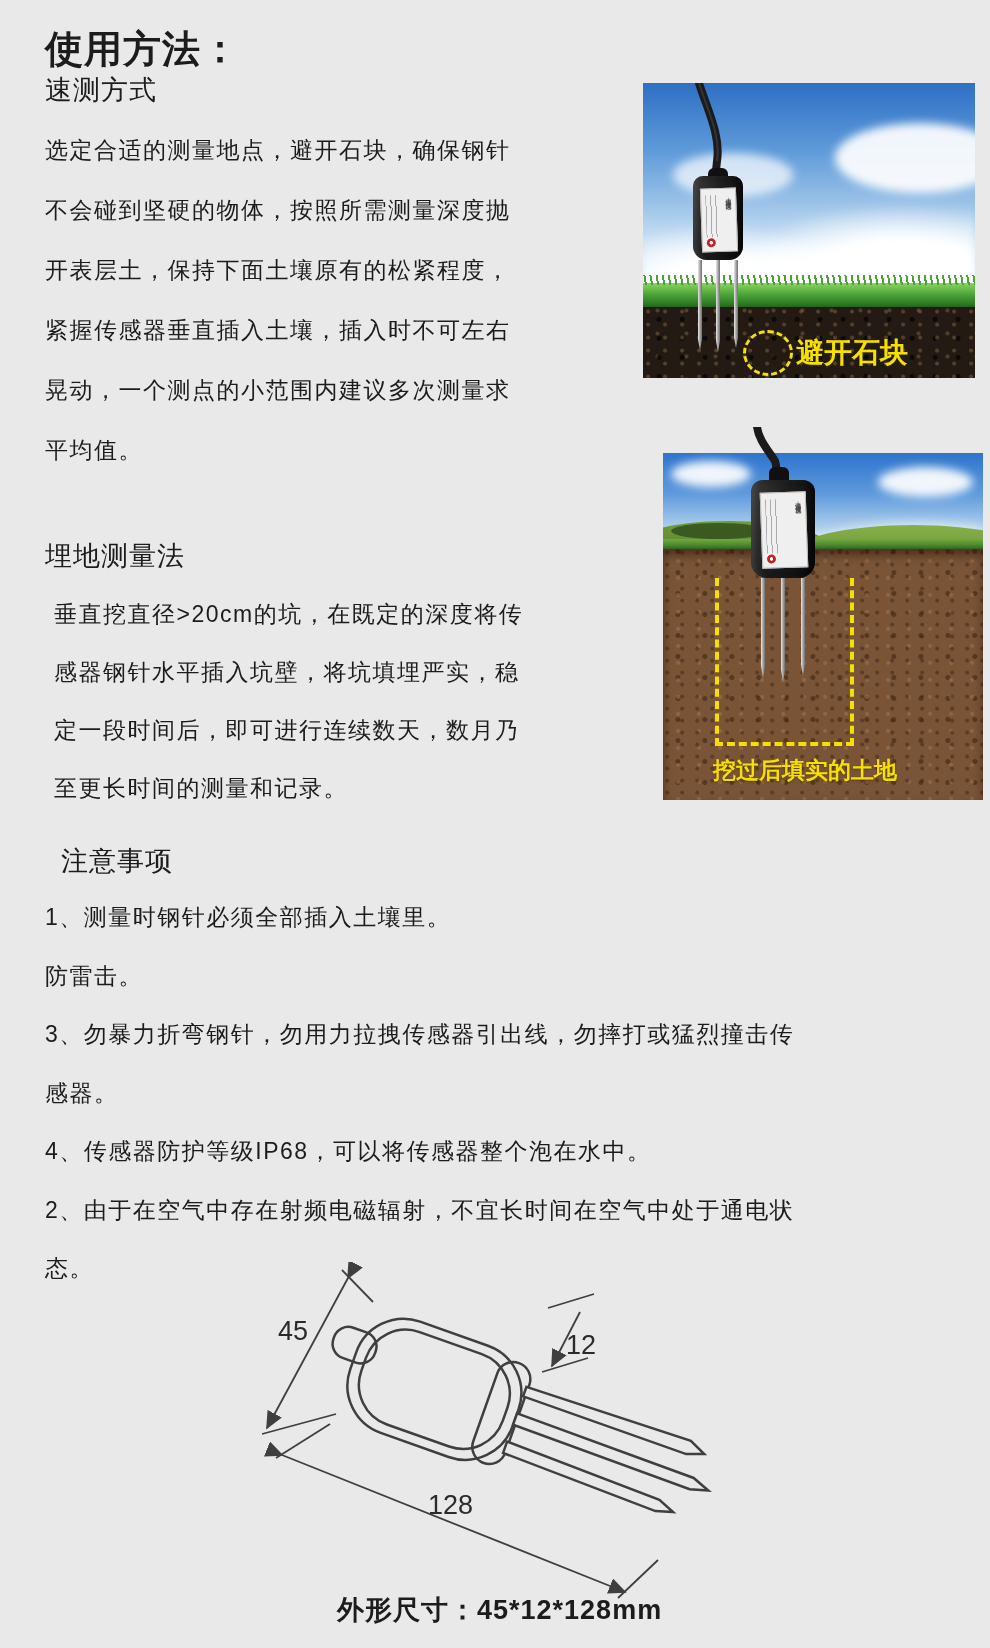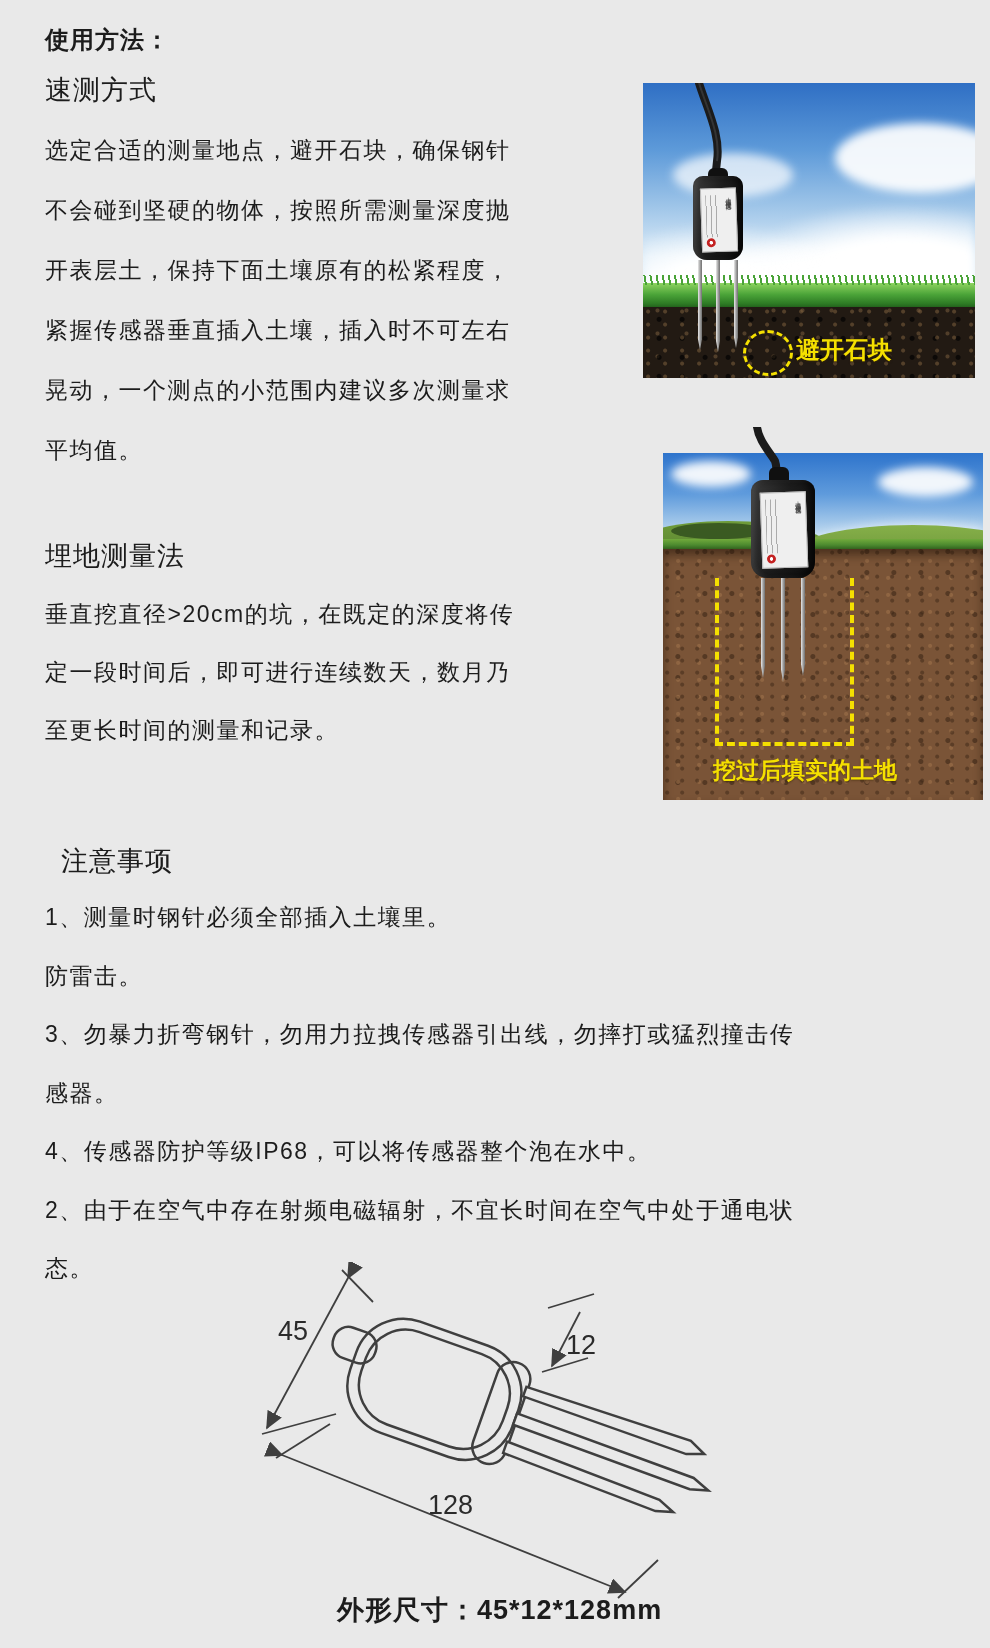--- a/index.html
+++ b/index.html
@@ -3,26 +3,26 @@
 <meta charset="utf-8">
 <style>
   html,body{margin:0;padding:0;}
   body{
     width:990px;height:1648px;position:relative;overflow:hidden;
     background:#e9e9e9;
     font-family:"Liberation Sans","DejaVu Sans",sans-serif;
     color:#1c1c1c;
   }
   
-  .h-title{position:absolute;left:45px;top:24px;font-size:24px;font-weight:700;letter-spacing:1px;}
+  .h-title{position:absolute;left:45px;top:24px;font-size:38px;font-weight:700;letter-spacing:1px;}
   .h-sub{position:absolute;left:45px;font-size:27px;font-weight:500;letter-spacing:1px;}
   .para{position:absolute;left:45px;font-size:23px;font-weight:500;letter-spacing:1.5px;}
   .para div{white-space:nowrap;}
   .p-quick{top:120px;line-height:60px;}
-  .p-buried{top:585px;line-height:58px;}
+  .p-buried{top:585px;line-height:58px;margin-left:9px;}
   .p-notes{top:888px;line-height:58.5px;}
   
   .fig{position:absolute;overflow:hidden;}
   .fig1{left:643px;top:83px;width:332px;height:295px;}
   .fig2{left:663px;top:427px;width:320px;height:373px;}
   .sky{position:absolute;left:0;right:0;}
   .sky1{top:0;height:222px;background:linear-gradient(to bottom,#2f6fc4 0%,#5d9ad9 30%,#9dc4e8 55%,#dcecf8 78%,#f4fafe 100%);}
   .sky2{top:26px;height:92px;background:linear-gradient(to bottom,#2e74cc 0%,#5f9bdc 45%,#b6d4ee 85%,#e8f3fb 100%);}
   .cloud{position:absolute;background:#fff;border-radius:50%;filter:blur(5px);opacity:.92;}
   .cloudband{position:absolute;left:0;right:0;filter:blur(4px);}
@@ -120,26 +120,27 @@
       </div>
     </div>
     <div class="needles" style="left:0;top:92px;width:50px;height:92px;">
       <i style="left:5px;height:90px;"></i>
       <i style="left:23px;height:92px;"></i>
       <i style="left:41px;height:88px;"></i>
     </div>
   </div>
 
   <div class="circle-callout" style="left:100px;top:247px;width:44px;height:40px;"></div>
-  <div class="callout-text" style="left:153px;top:251px;font-size:24px;">避开石块</div>
+  <div class="callout-text" style="left:153px;top:251px;font-size:28px;">避开石块</div>
 </div>
 
 <div class="h-sub" style="top:538px;">埋地测量法</div>
 <div class="para p-buried">
   <div>垂直挖直径&gt;20cm的坑，在既定的深度将传</div>
+  <div>感器钢针水平插入坑壁，将坑填埋严实，稳</div>
   <div>定一段时间后，即可进行连续数天，数月乃</div>
   <div>至更长时间的测量和记录。</div>
 </div>
 
 <div class="fig fig2">
   <div class="sky sky2">
     <div class="cloud" style="left:8px;top:8px;width:80px;height:26px;"></div>
     <div class="cloud" style="right:10px;top:14px;width:95px;height:30px;"></div>
     <div class="cloudband band2"></div>
   </div>

